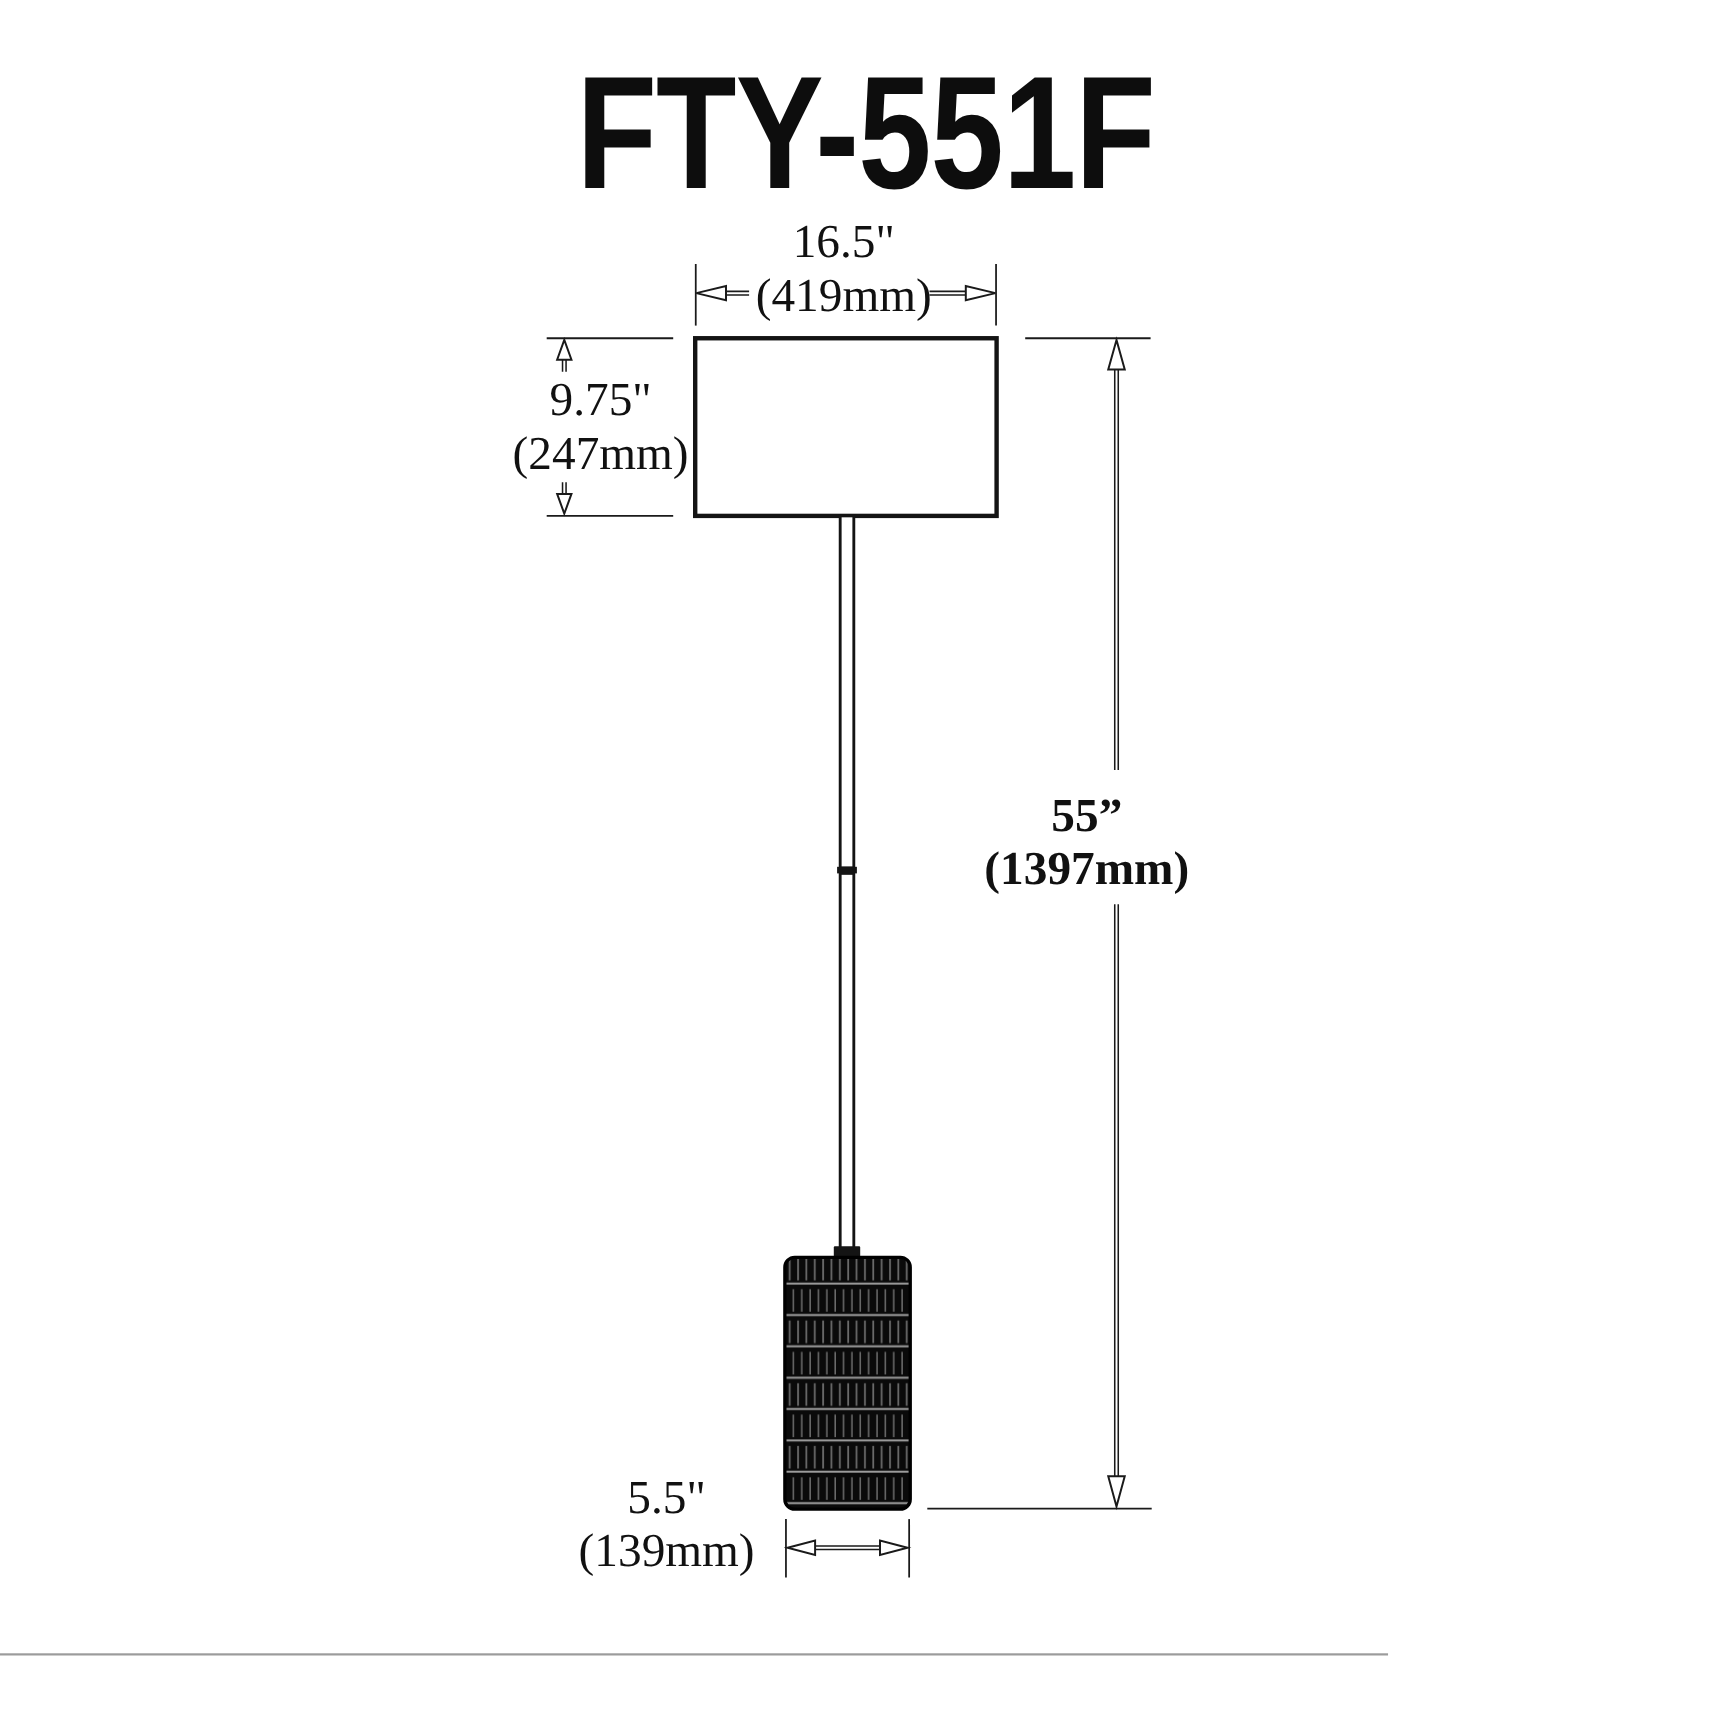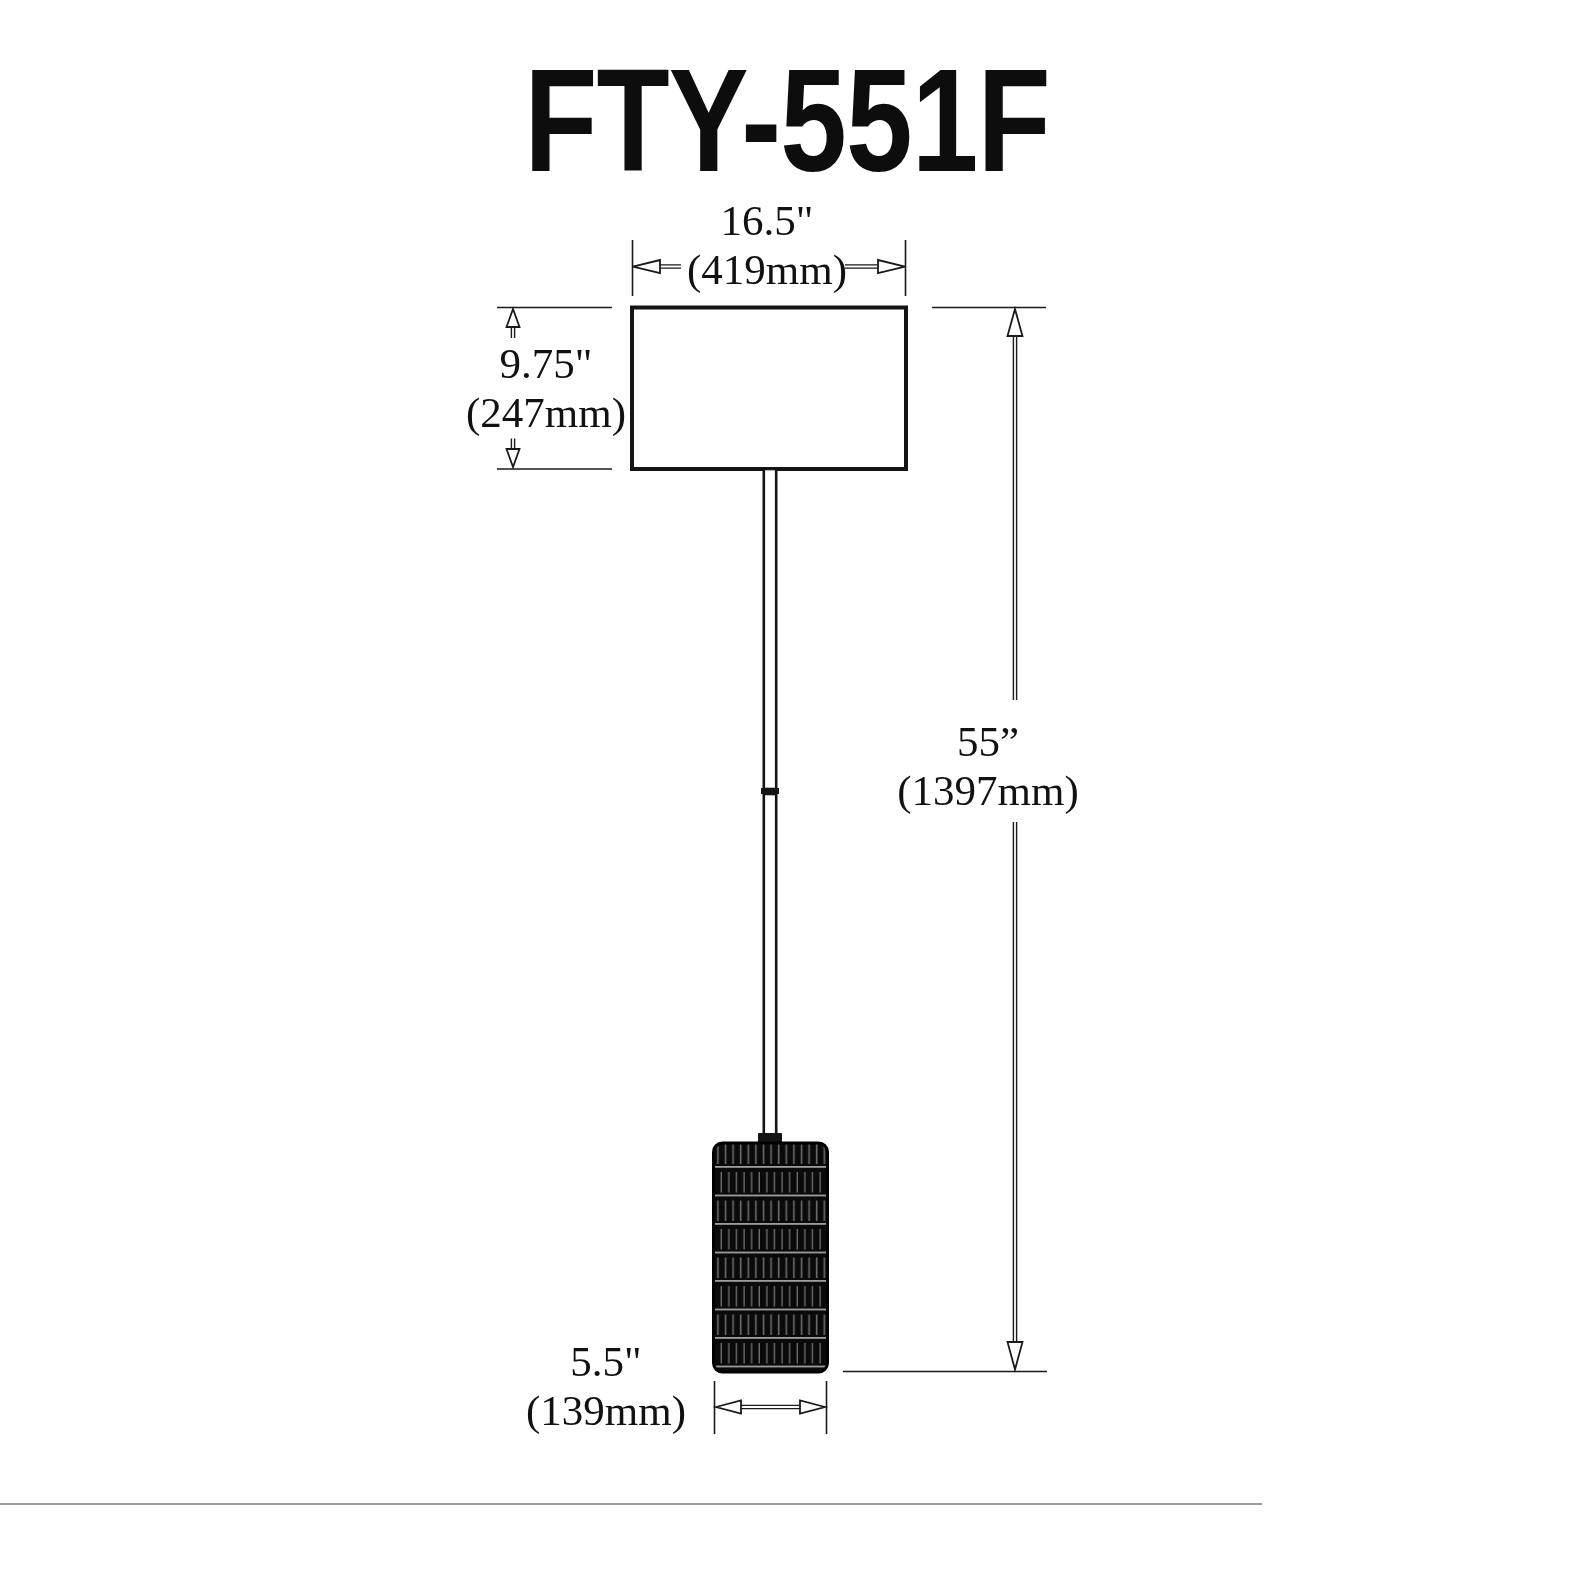--- a/index.html
+++ b/index.html
@@ -104,21 +104,21 @@
   <div class="dim-label" style="left:767px;top:245px;">
     <span>16.5"</span>
     <span>(419mm)</span>
   </div>
 
   <div class="dim-label" style="left:546px;top:388px;">
     <span>9.75"</span>
     <span>(247mm)</span>
   </div>
 
-  <div class="dim-label" style="left:988px;top:766px;">
+  <div class="dim-label" style="left:988px;top:766px;font-weight:bold;">
     <span>55”</span>
     <span>(1397mm)</span>
   </div>
 
   <div class="dim-label" style="left:606px;top:1386px;">
     <span>5.5"</span>
     <span>(139mm)</span>
   </div>
 
   <div class="footer-divider"></div>

